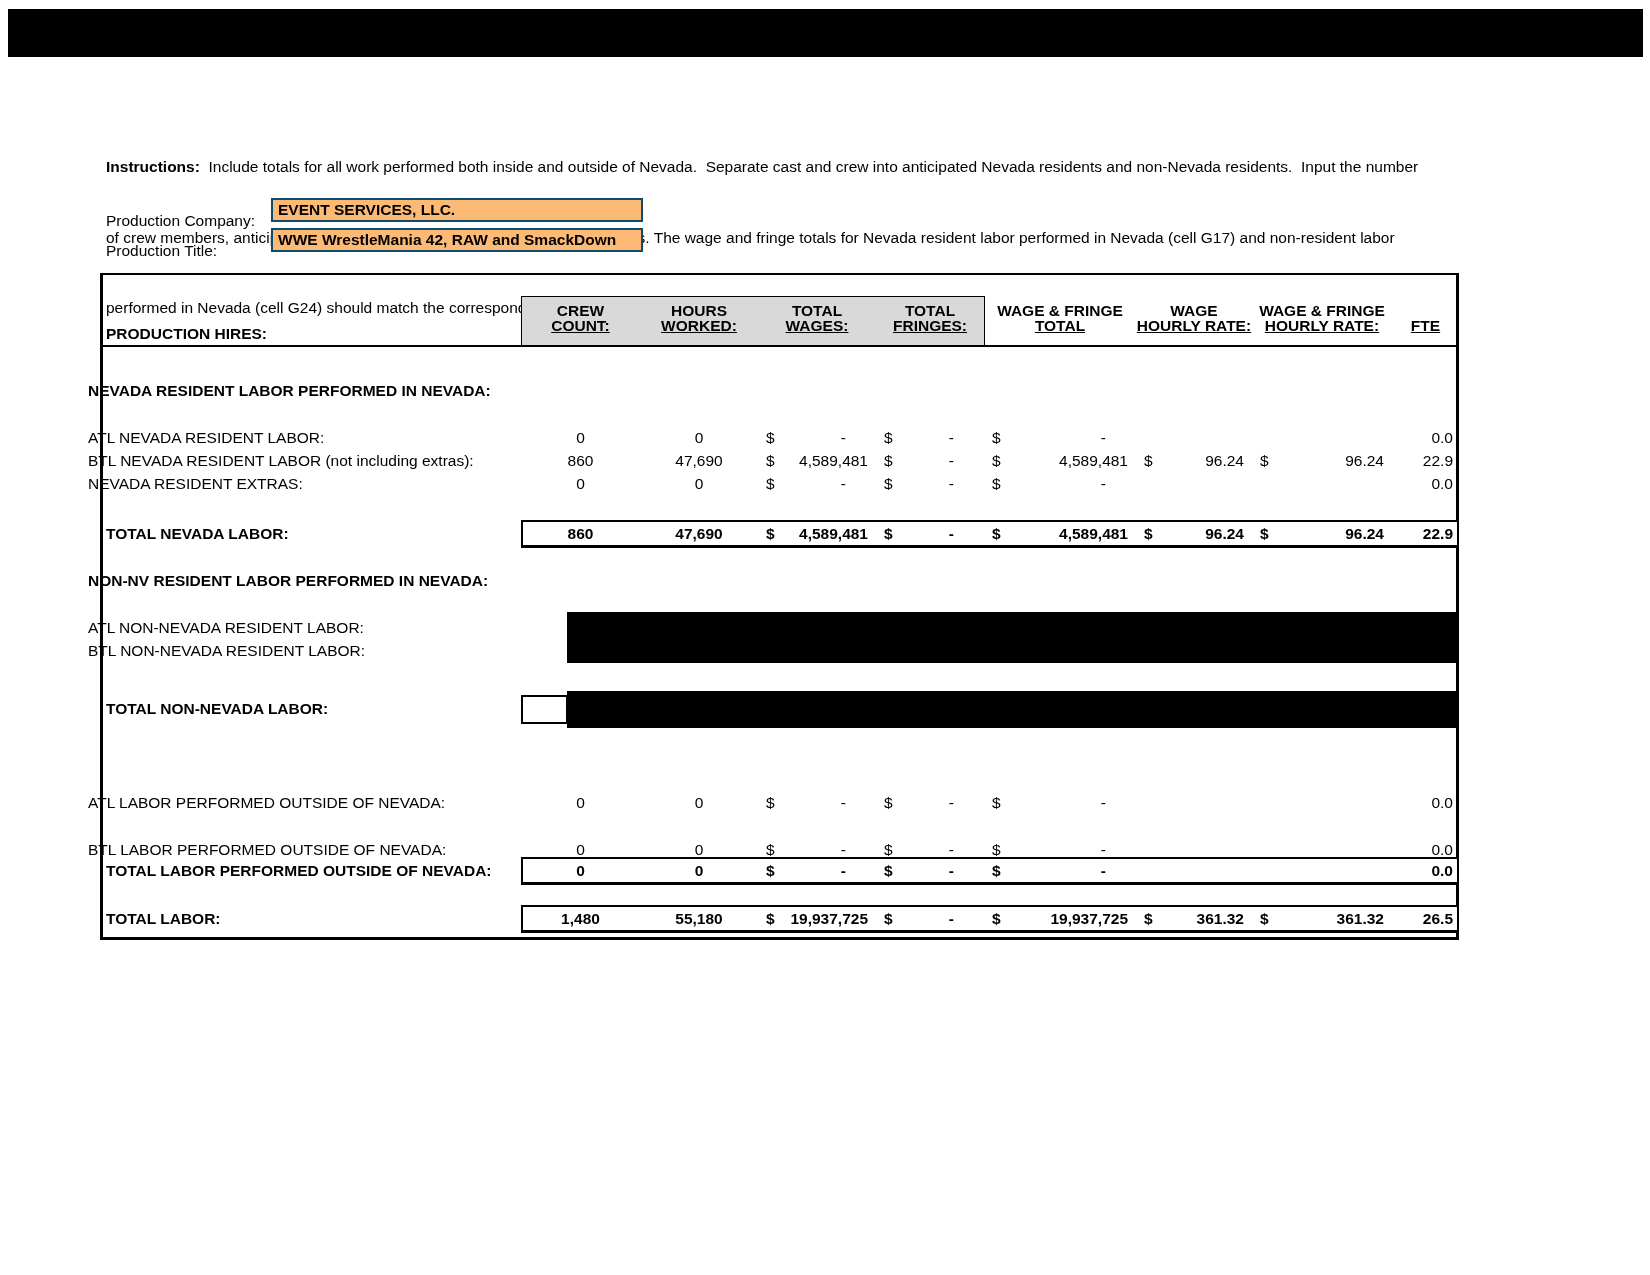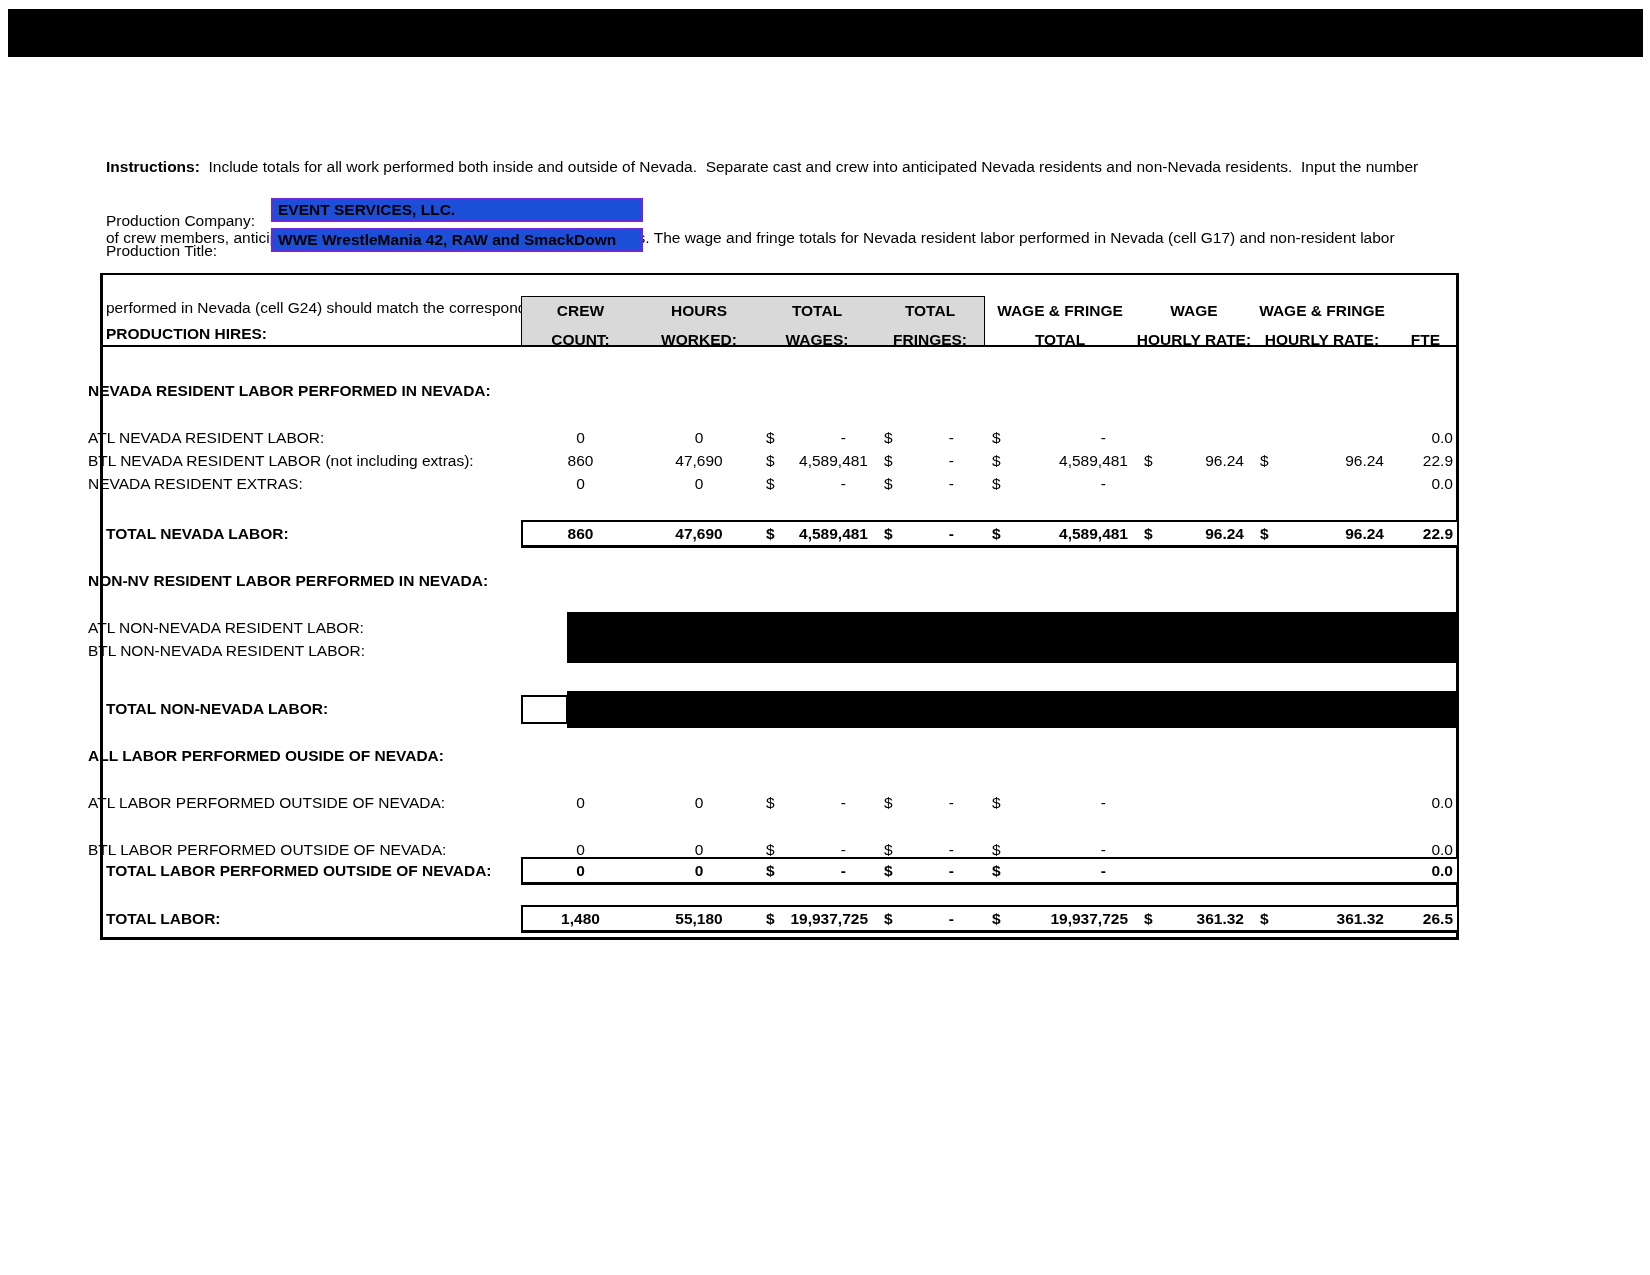--- a/index.html
+++ b/index.html
@@ -6,22 +6,22 @@
   #page{position:relative;width:1650px;height:1275px;background:#ffffff;overflow:hidden;
         font-family:"Liberation Sans",sans-serif;color:#000;font-size:15.5px;}
   .abs{position:absolute;}
   .b{font-weight:bold;}
   
   .redact{position:absolute;background:#000;}
   
   #instructions{left:106px;top:108px;white-space:pre;line-height:23.5px;}
   
   .formlabel{font-weight:normal;white-space:nowrap;margin-top:12px;}
-  .formbox{position:absolute;left:271px;width:372px;height:24px;background:#1d4ed8;
-           border:2px solid #6d28d9;box-sizing:border-box;line-height:20px;padding-left:5px;
+  .formbox{position:absolute;left:271px;width:372px;height:24px;background:#fdba74;
+           border:2px solid #0c4a6e;box-sizing:border-box;line-height:20px;padding-left:5px;
            font-weight:bold;white-space:nowrap;}
   
   #tableframe{left:100px;top:273px;width:1359px;height:667px;
               border:2px solid #000;border-left-width:3px;border-right-width:3px;border-bottom-width:3px;
               box-sizing:border-box;}
   #headerline{left:100px;top:345px;width:1359px;height:2px;background:#000;}
   #headerbg{left:521px;top:296px;width:464px;height:50px;background:#d9d9d9;
             border:1px solid #000;box-sizing:border-box;}
   
   .vals{position:absolute;left:521px;width:938px;display:grid;
@@ -74,21 +74,21 @@
     <div class="c">CREW</div>
     <div class="c">HOURS</div>
     <div class="c">TOTAL</div>
     <div class="c">TOTAL</div>
     <div class="c">WAGE &amp; FRINGE</div>
     <div class="c">WAGE</div>
     <div class="c">WAGE &amp; FRINGE</div>
     <div class="c"></div>
   </div>
 
-  <div class="vals hline" style="top:328px;">
+  <div class="vals hline" style="top:314px;text-decoration:underline;">
     <div class="c">COUNT:</div>
     <div class="c">WORKED:</div>
     <div class="c">WAGES:</div>
     <div class="c">FRINGES:</div>
     <div class="c">TOTAL</div>
     <div class="c">HOURLY RATE:</div>
     <div class="c">HOURLY RATE:</div>
     <div class="c">FTE</div>
   </div>
   <div class="abs b" style="left:106px;top:322px;line-height:23px;">PRODUCTION HIRES:</div>
@@ -225,23 +225,20 @@
     <div class="rlabel">BTL NON-NEVADA RESIDENT LABOR:</div>
   </div>
   <div class="redact" style="left:567px;top:612px;width:891px;height:51px;"></div>
 
   <div class="totalrow" style="top:693px;height:31px;line-height:31px;">
     <div class="rlabel">TOTAL NON-NEVADA LABOR:</div>
   </div>
   <div class="redact" style="left:567px;top:691px;width:891px;height:37px;"></div>
   <div class="abs" id="blankcell"></div>
 
-  <div class="trow" style="top:744px;">
-    <div class="rlabel sechead">ALL LABOR PERFORMED OUSIDE OF NEVADA:</div>
-  </div>
 
   <div class="trow" style="top:791px;">
     <div class="rlabel">ATL LABOR PERFORMED OUTSIDE OF NEVADA:</div>
     <div class="vals">
       <div class="c-center">0</div>
       <div class="c-center">0</div>
       <div class="c-money">
           <span class="cur">$</span>
           <span class="val dash">-</span>
         </div>

